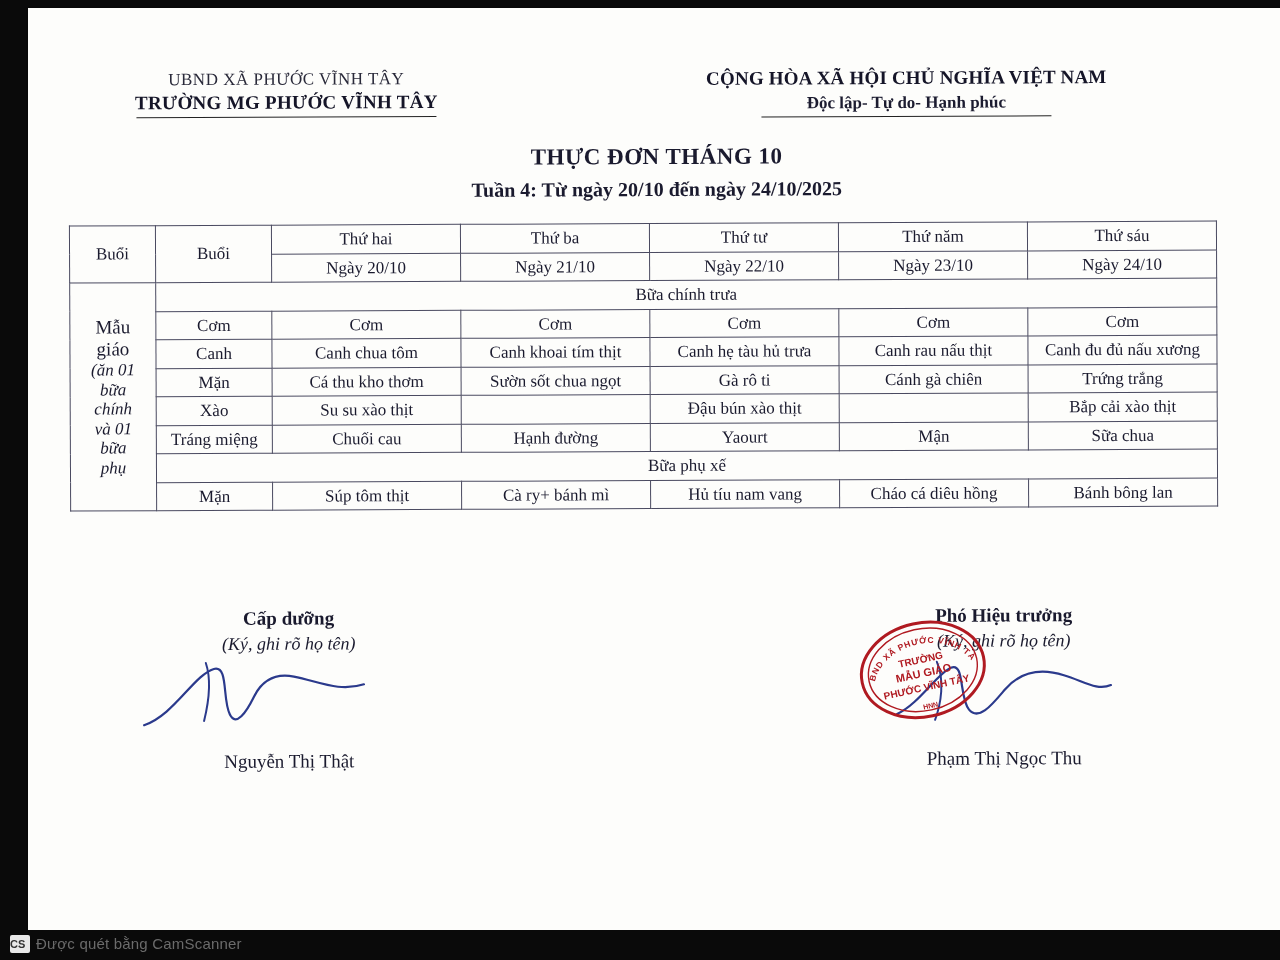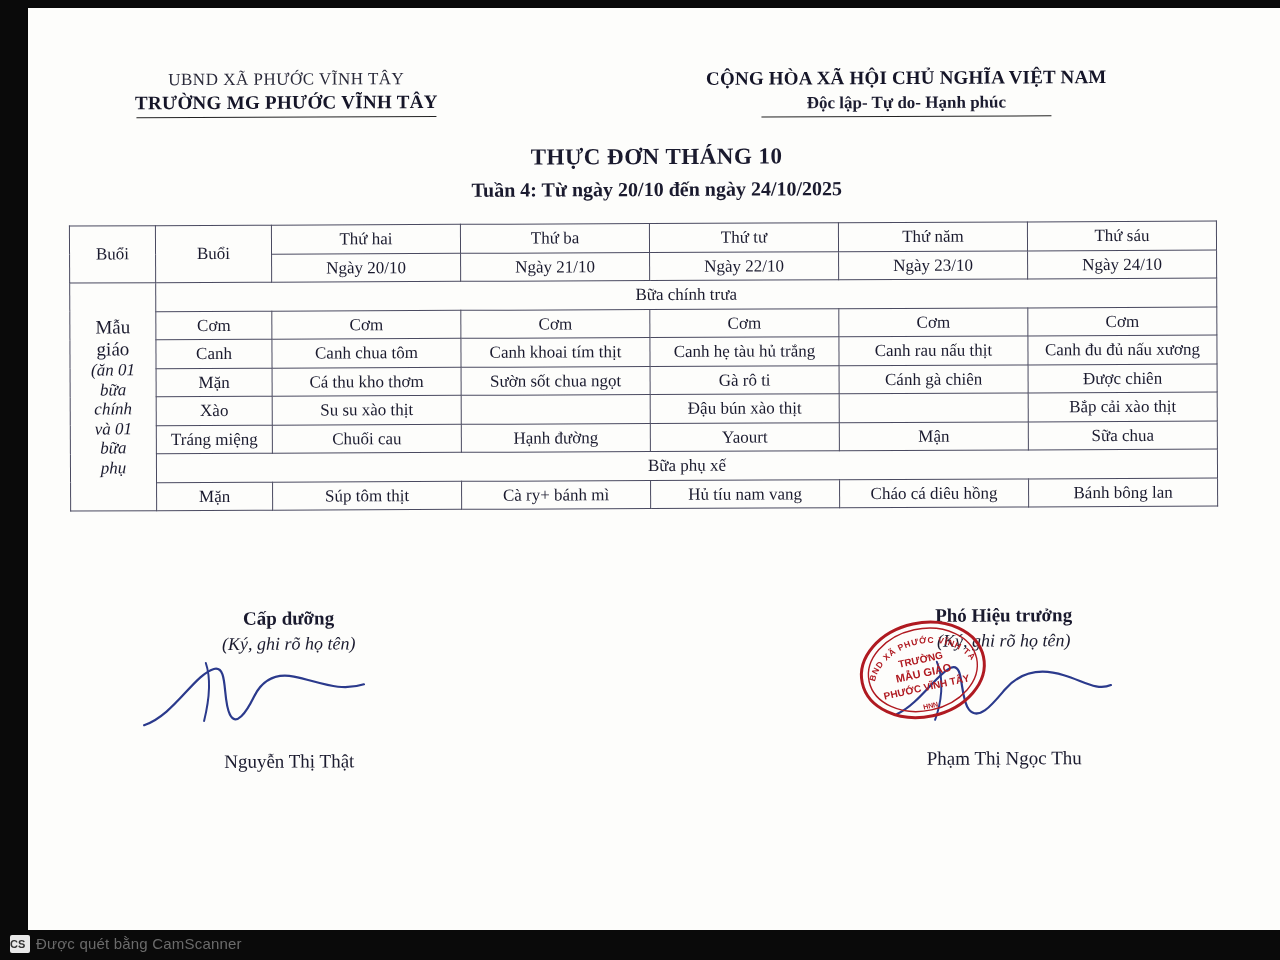--- a/index.html
+++ b/index.html
@@ -333,32 +333,32 @@
             <td class="dish">Cơm</td>
             <td class="dish">Cơm</td>
             <td class="dish">Cơm</td>
             <td class="dish">Cơm</td>
           </tr>
 
           <tr>
             <td class="lbl">Canh</td>
             <td class="dish">Canh chua tôm</td>
             <td class="dish">Canh khoai tím thịt</td>
-            <td class="dish">Canh hẹ tàu hủ trắng</td>
+            <td class="dish">Canh hẹ tàu hủ trưa</td>
             <td class="dish">Canh rau nấu thịt</td>
             <td class="dish">Canh đu đủ nấu xương</td>
           </tr>
 
           <tr>
             <td class="lbl">Mặn</td>
             <td class="dish">Cá thu kho thơm</td>
             <td class="dish">Sườn sốt chua ngọt</td>
             <td class="dish">Gà rô ti</td>
             <td class="dish">Cánh gà chiên</td>
-            <td class="dish">Được chiên</td>
+            <td class="dish">Trứng trắng</td>
           </tr>
 
           <tr>
             <td class="lbl">Xào</td>
             <td class="dish">Su su xào thịt</td>
             <td class="dish empty"></td>
             <td class="dish">Đậu bún xào thịt</td>
             <td class="dish empty"></td>
             <td class="dish">Bắp cải xào thịt</td>
           </tr>

